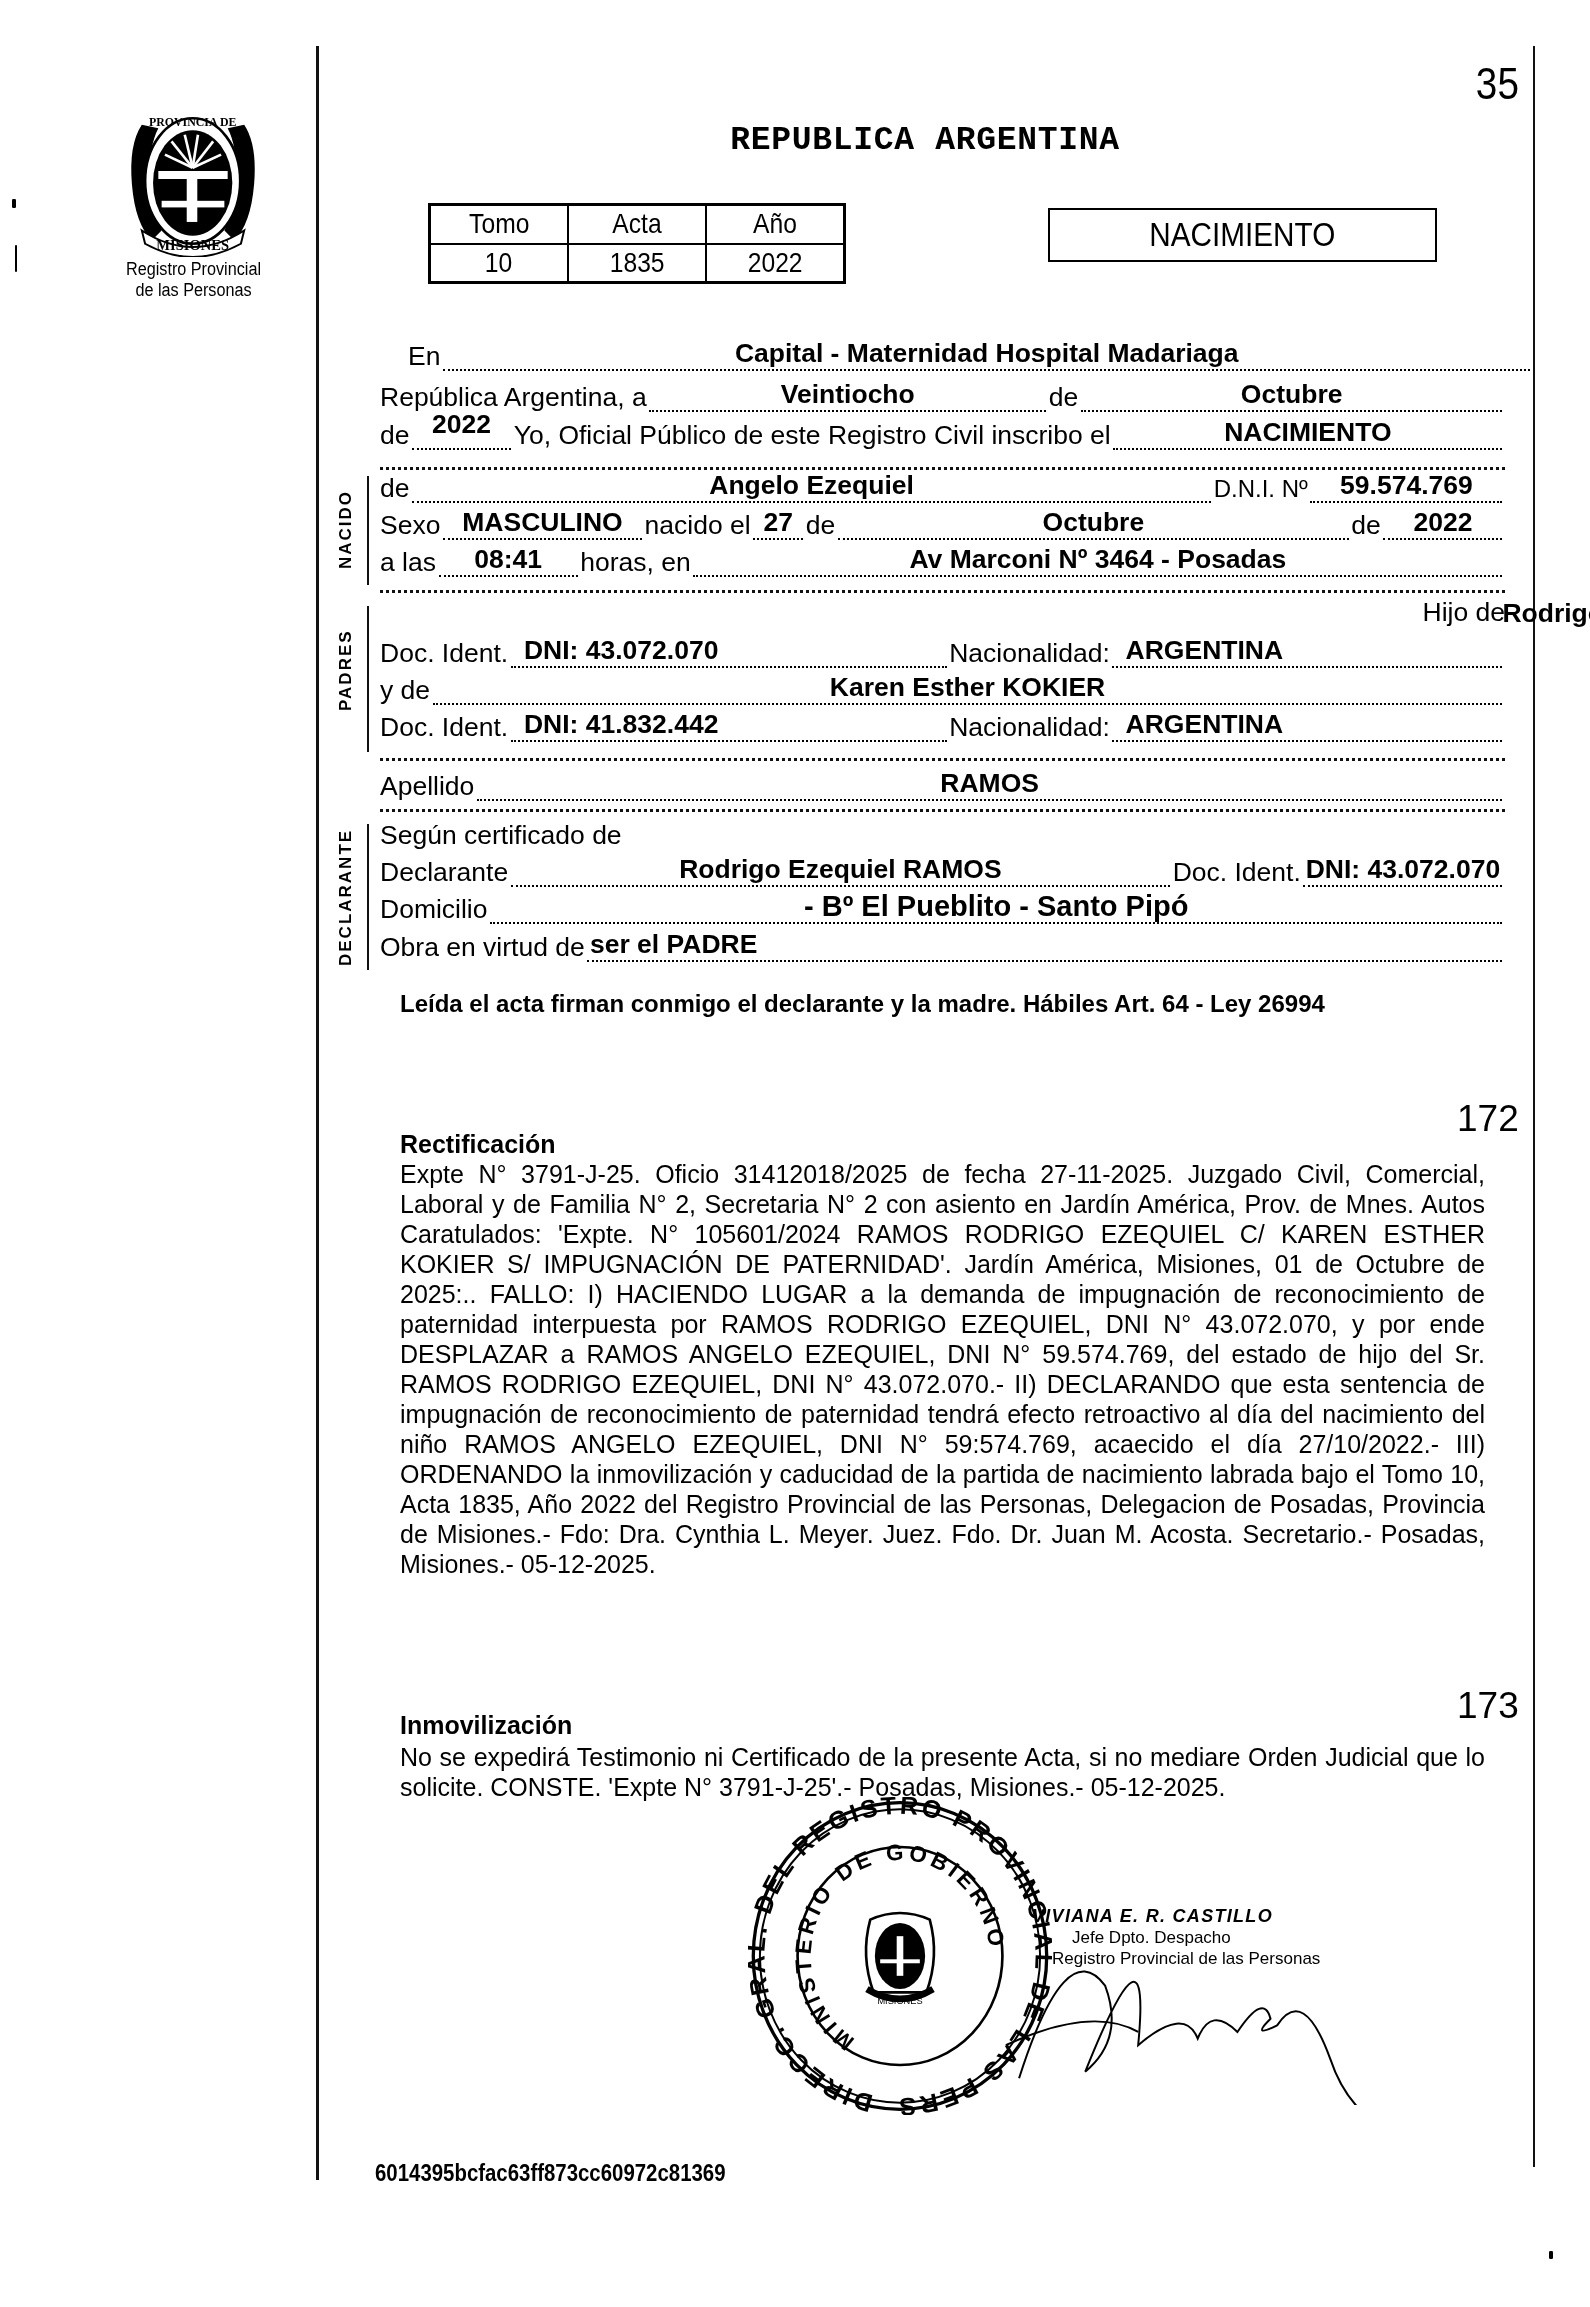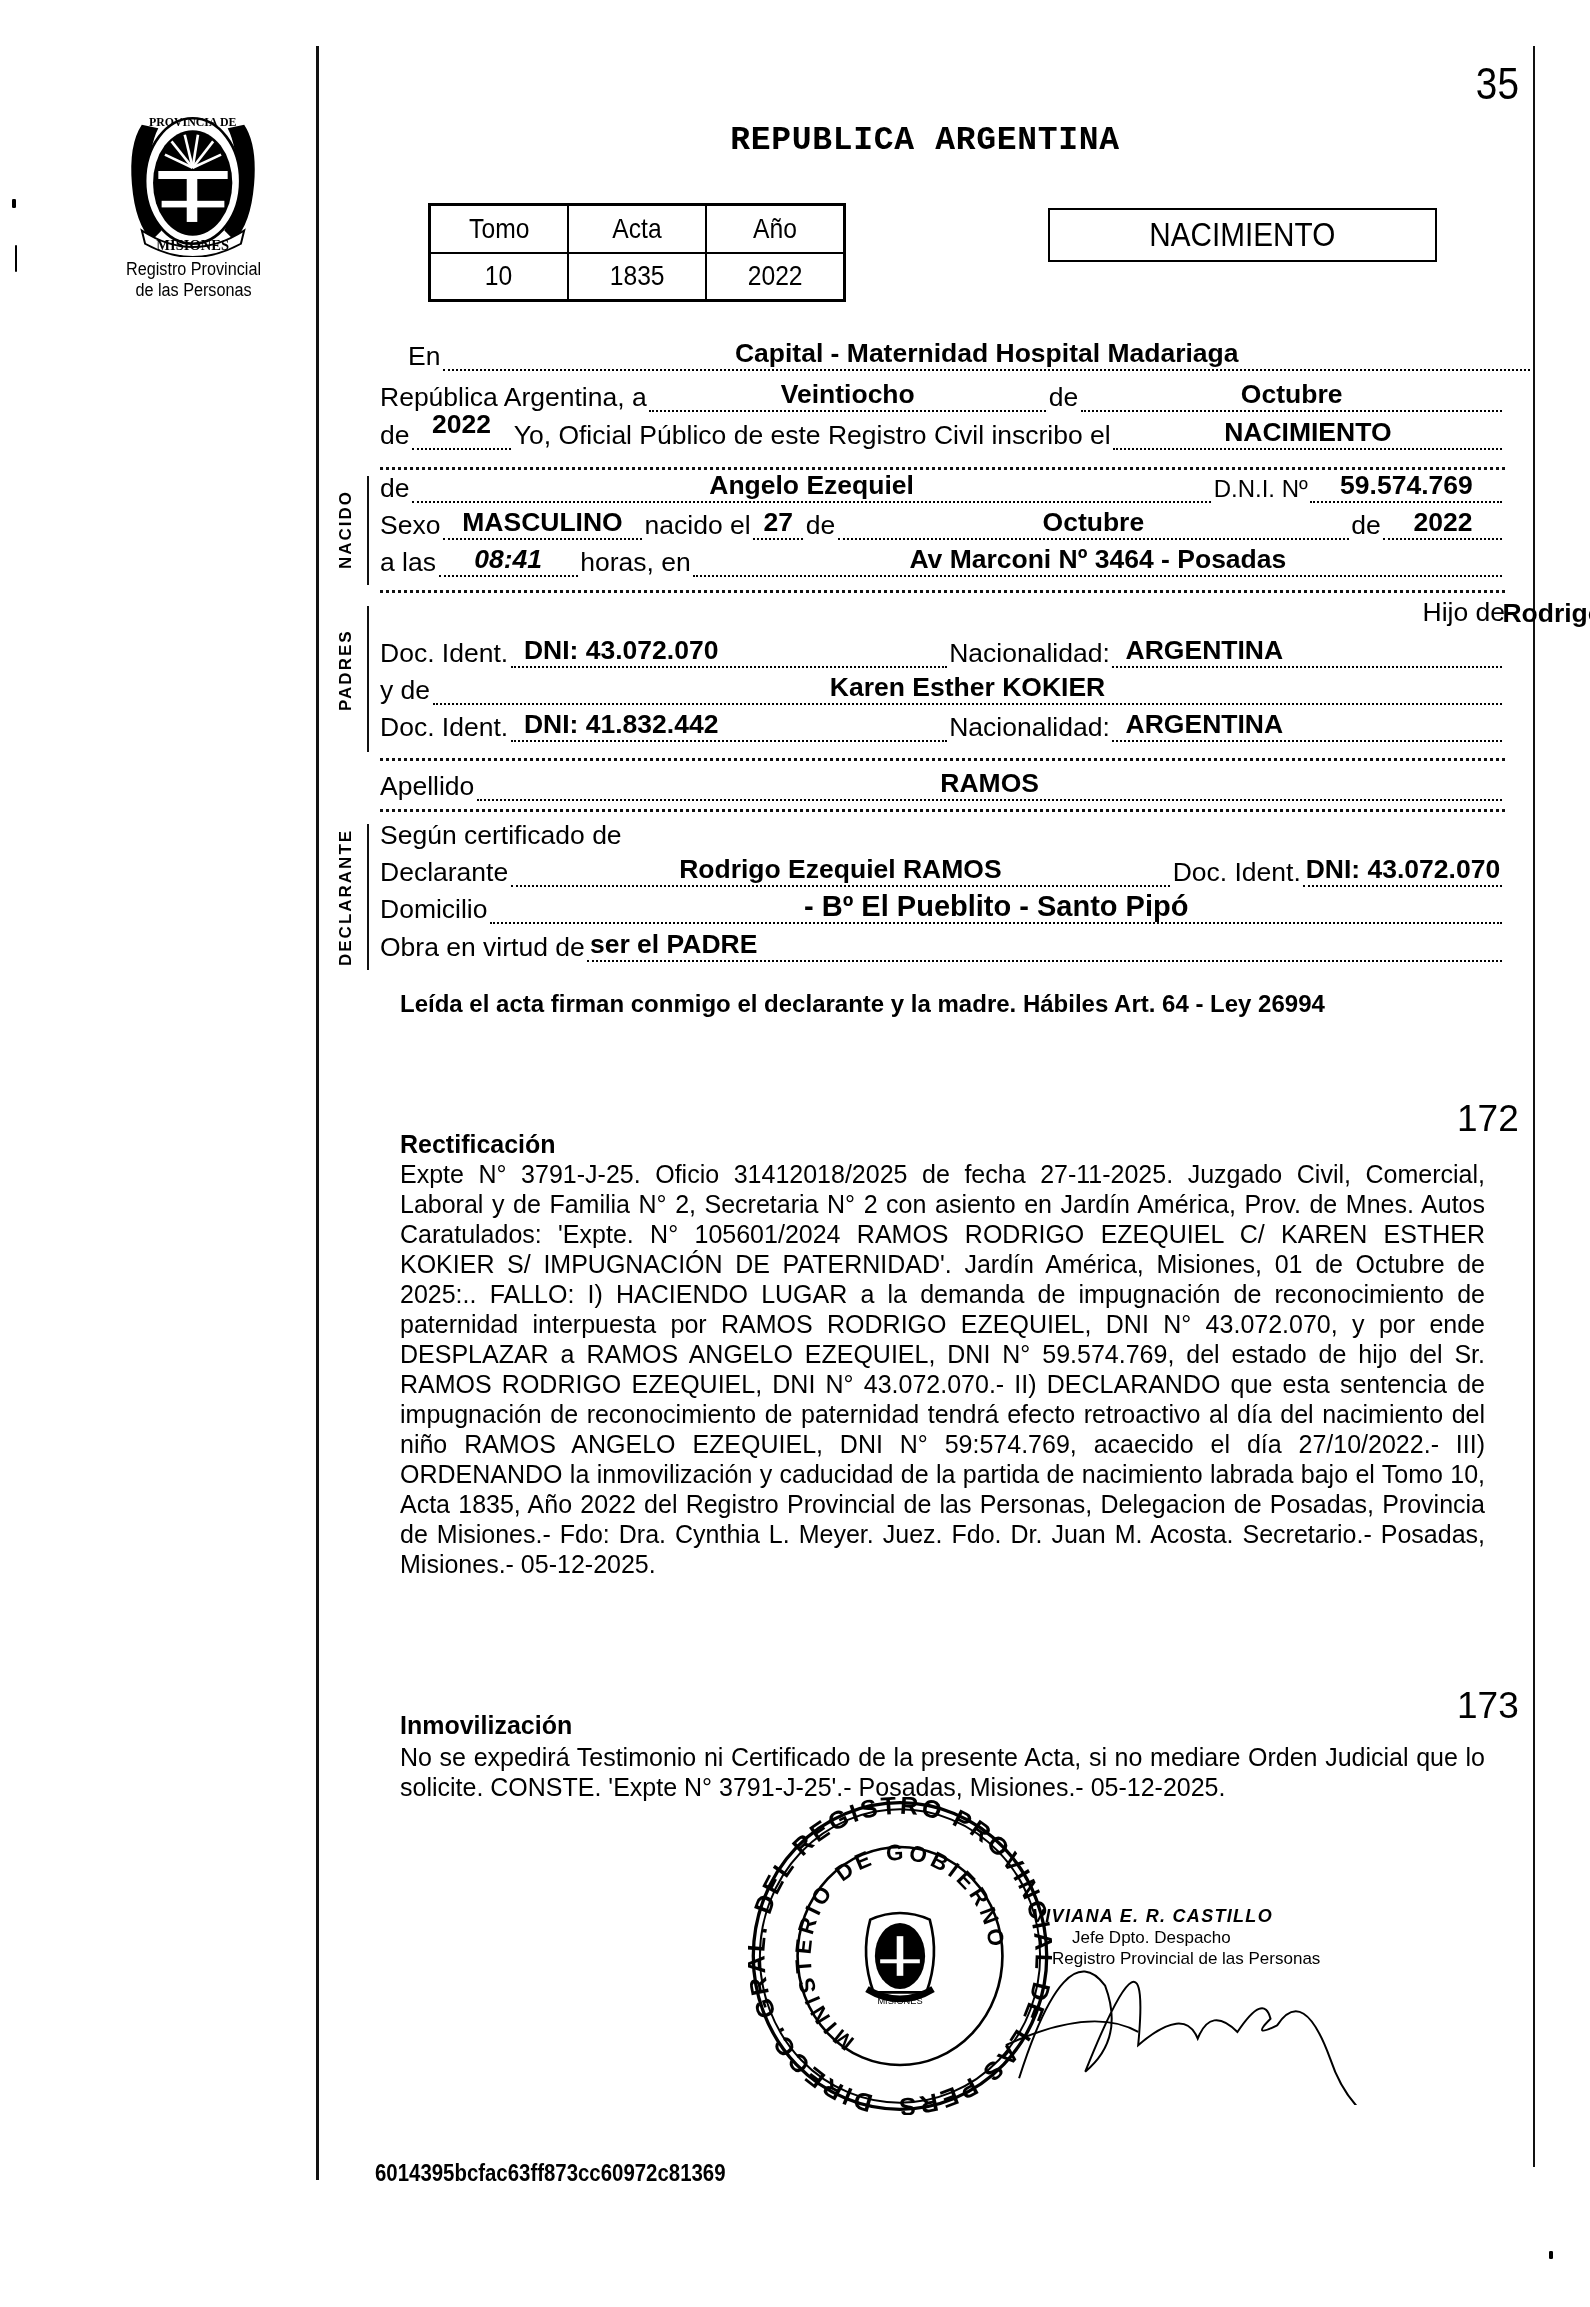--- a/index.html
+++ b/index.html
@@ -14,21 +14,21 @@
   .logo { left: 122px; top: 105px; width: 142px; height: 152px; }
   .logo-caption { left: 99px; top: 259px; width: 189px; text-align: center;
                   font-size: 18px; line-height: 21px; transform: scaleX(0.9); transform-origin: center; }
 
   .page-num { right: 71px; top: 61px; font-size: 44px; line-height: 46px; transform: scaleX(0.88); transform-origin: right; }
 
   .republica { left: 0; width: 1850px; top: 122px; text-align: center;
                font-family: "Liberation Mono", "DejaVu Sans Mono", monospace; font-weight: bold;
                font-size: 33px; letter-spacing: 0.7px; }
 
-  table.tomo { position: absolute; left: 428px; top: 203px; width: 418px; height: 99px;
+  table.tomo { position: absolute; left: 428px; top: 203px; width: 418px; height: 81px;
                border-collapse: collapse; border: 3.3px solid #000; }
   table.tomo td { border: 2.6px solid #000; text-align: center; font-size: 28px; width: 33%;
                   padding: 0; }
   table.tomo td span { display: inline-block; transform: scaleX(0.88); }
 
   .tipo-box { left: 1048px; top: 208px; width: 385px; height: 50px; border: 2.6px solid #000;
               text-align: center; font-size: 33px; line-height: 50px; }
   .tipo-box span { display: inline-block; transform: scaleX(0.9); }
 
   
@@ -172,21 +172,21 @@
   <span class="fill">
       <span class="val">Octubre</span>
     </span>
   <span class="lbl">de</span>
   <span class="fill" style="flex:0 0 119px;">
       <span class="val">2022</span>
     </span>
 </div>
 <div class="row" style="top:544px;">
   <span class="lbl">a las</span>
-  <span class="fill" style="flex:0 0 139px;font-style:italic;">
+  <span class="fill" style="flex:0 0 139px;">
       <span class="val">08:41</span>
     </span>
   <span class="lbl">horas, en</span>
   <span class="fill">
       <span class="val">Av Marconi Nº 3464 - Posadas</span>
     </span>
 </div>
 <div class="sep" style="top:590px;"></div>
 
 <div class="sidelabel" style="left:336px; top:711px;">PADRES</div>

